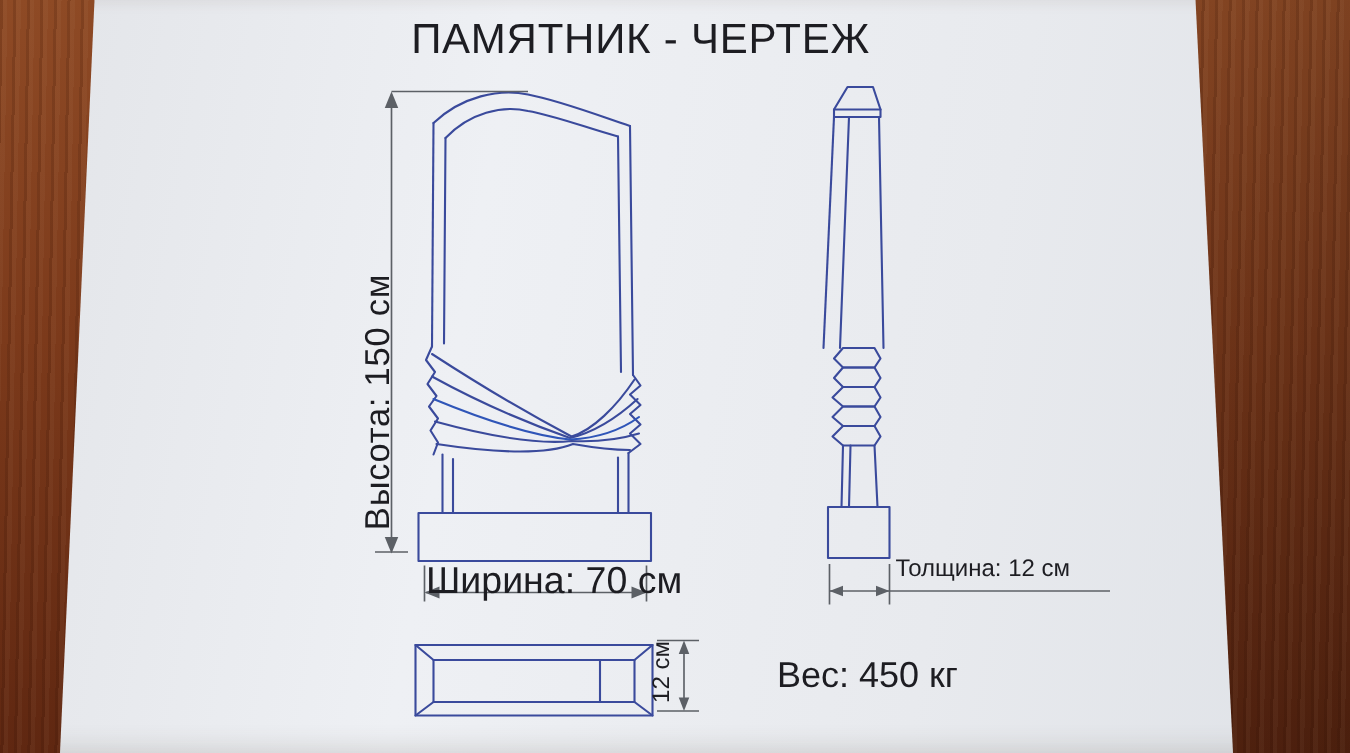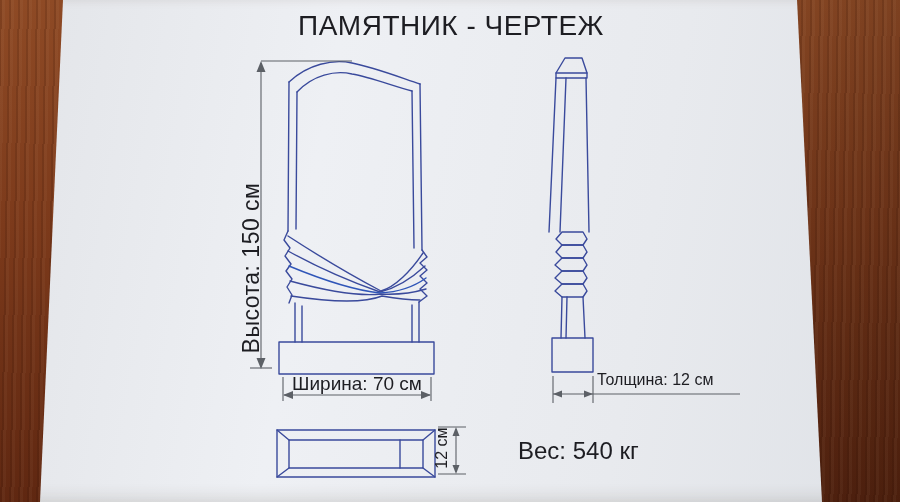--- a/index.html
+++ b/index.html
@@ -26,24 +26,24 @@
     box-shadow: inset -8px -6px 14px rgba(80,70,60,0.12), inset 4px 2px 10px rgba(120,90,70,0.06);
   }
   svg.drawing{position:absolute;left:0;top:0;pointer-events:none;}
   .bp{stroke:var(--drawing-line);fill:none;stroke-width:1.4;stroke-linejoin:round;stroke-linecap:round;}
   .bp-knot{stroke:#2f55b8;}
   .dim{stroke:var(--dimension-line);fill:none;stroke-width:1.1;}
   .dim-arrow{fill:var(--dimension-line);stroke:none;}
   .label{
     position:absolute;color:var(--text-color);white-space:nowrap;
   }
-  .title{left:291px;top:10px;width:320px;text-align:center;font-size:28px;letter-spacing:0.5px;}
+  .title{left:260px;top:10px;width:320px;text-align:right;font-size:28px;letter-spacing:0.5px;}
   .height-label{left:140px;top:256px;width:220px;height:24px;text-align:center;
     font-size:23px;letter-spacing:0.5px;transform:rotate(-90deg);transform-origin:center;}
-  .width-label{left:284px;top:373px;width:146px;text-align:center;font-size:19px;}
+  .width-label{left:284px;top:373px;width:146px;text-align:center;font-size:25px;}
   .thickness-label{left:597px;top:371px;font-size:16px;}
   .plate-label{left:412px;top:438px;width:62px;height:20px;text-align:center;
     font-size:16px;transform:rotate(-90deg);transform-origin:center;}
   .weight-label{left:518px;top:437px;font-size:24px;}
 </style>
 </head>
 <body>
 
 <div class="scene">
   <div class="wood"></div>
@@ -124,14 +124,14 @@
       <polygon class="dim-arrow" points="456,427 452.5,436 459.5,436"></polygon>
       <polygon class="dim-arrow" points="456,474 452.5,465 459.5,465"></polygon>
     </g>
   </svg>
 
   <div class="label title">ПАМЯТНИК - ЧЕРТЕЖ</div>
   <div class="label height-label">Высота: 150 см</div>
   <div class="label width-label">Ширина: 70 см</div>
   <div class="label thickness-label">Толщина: 12 см</div>
   <div class="label plate-label">12 см</div>
-  <div class="label weight-label">Вес: 540 кг</div>
+  <div class="label weight-label">Вес: 450 кг</div>
 </div>
 
 </body></html>

